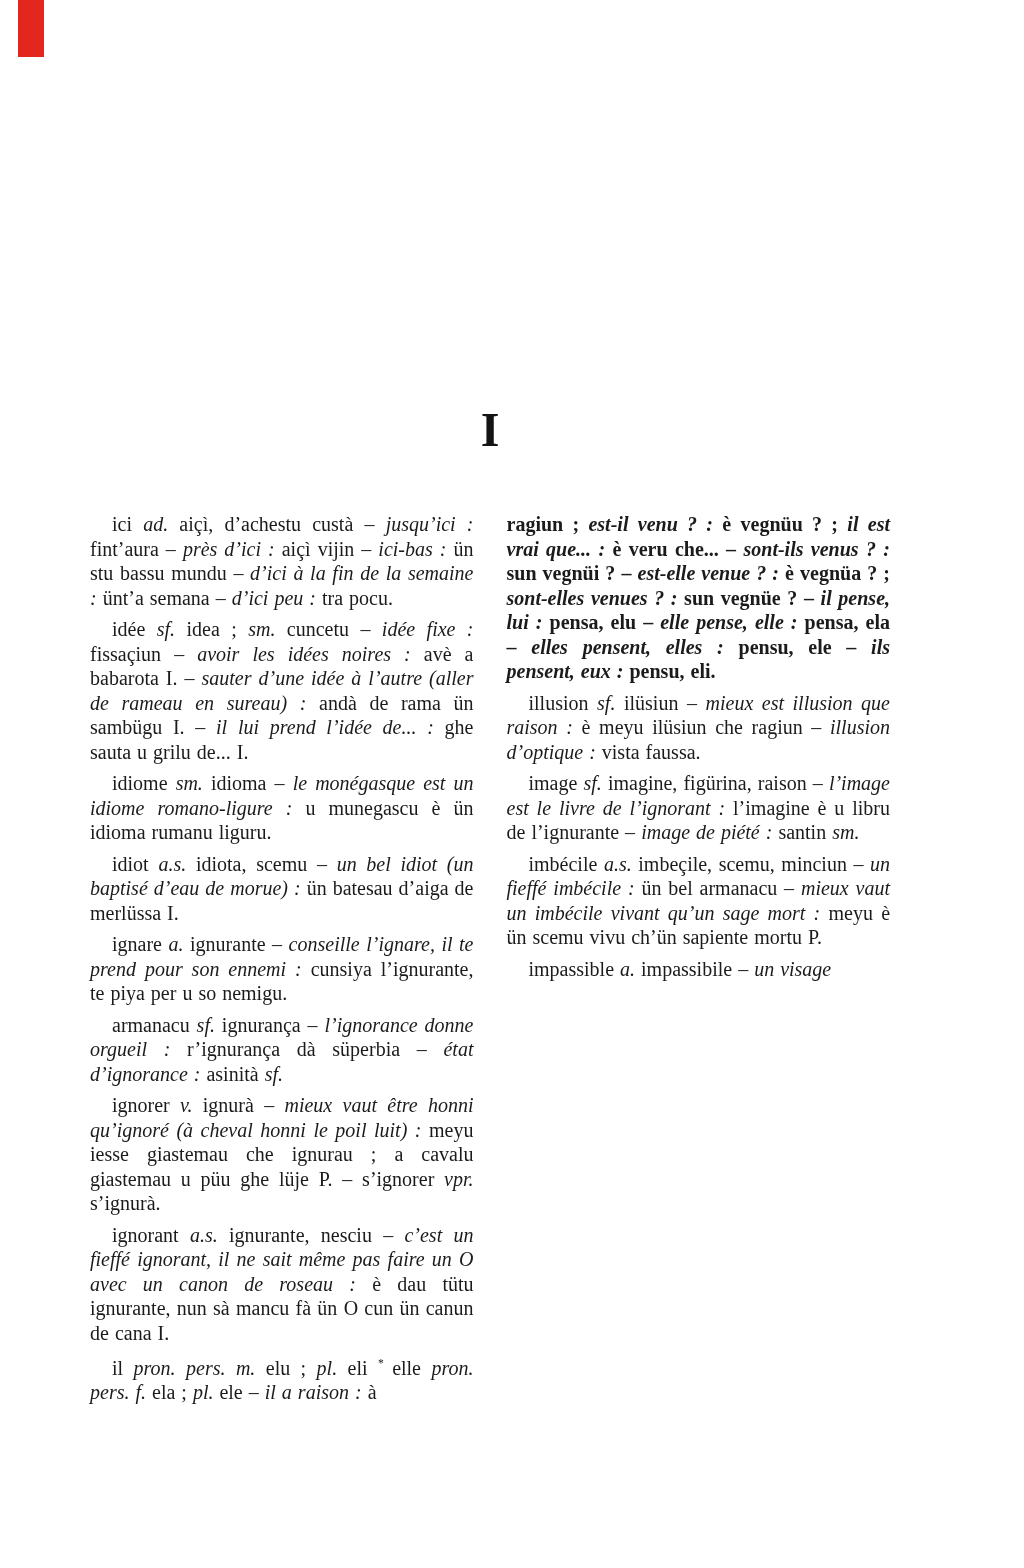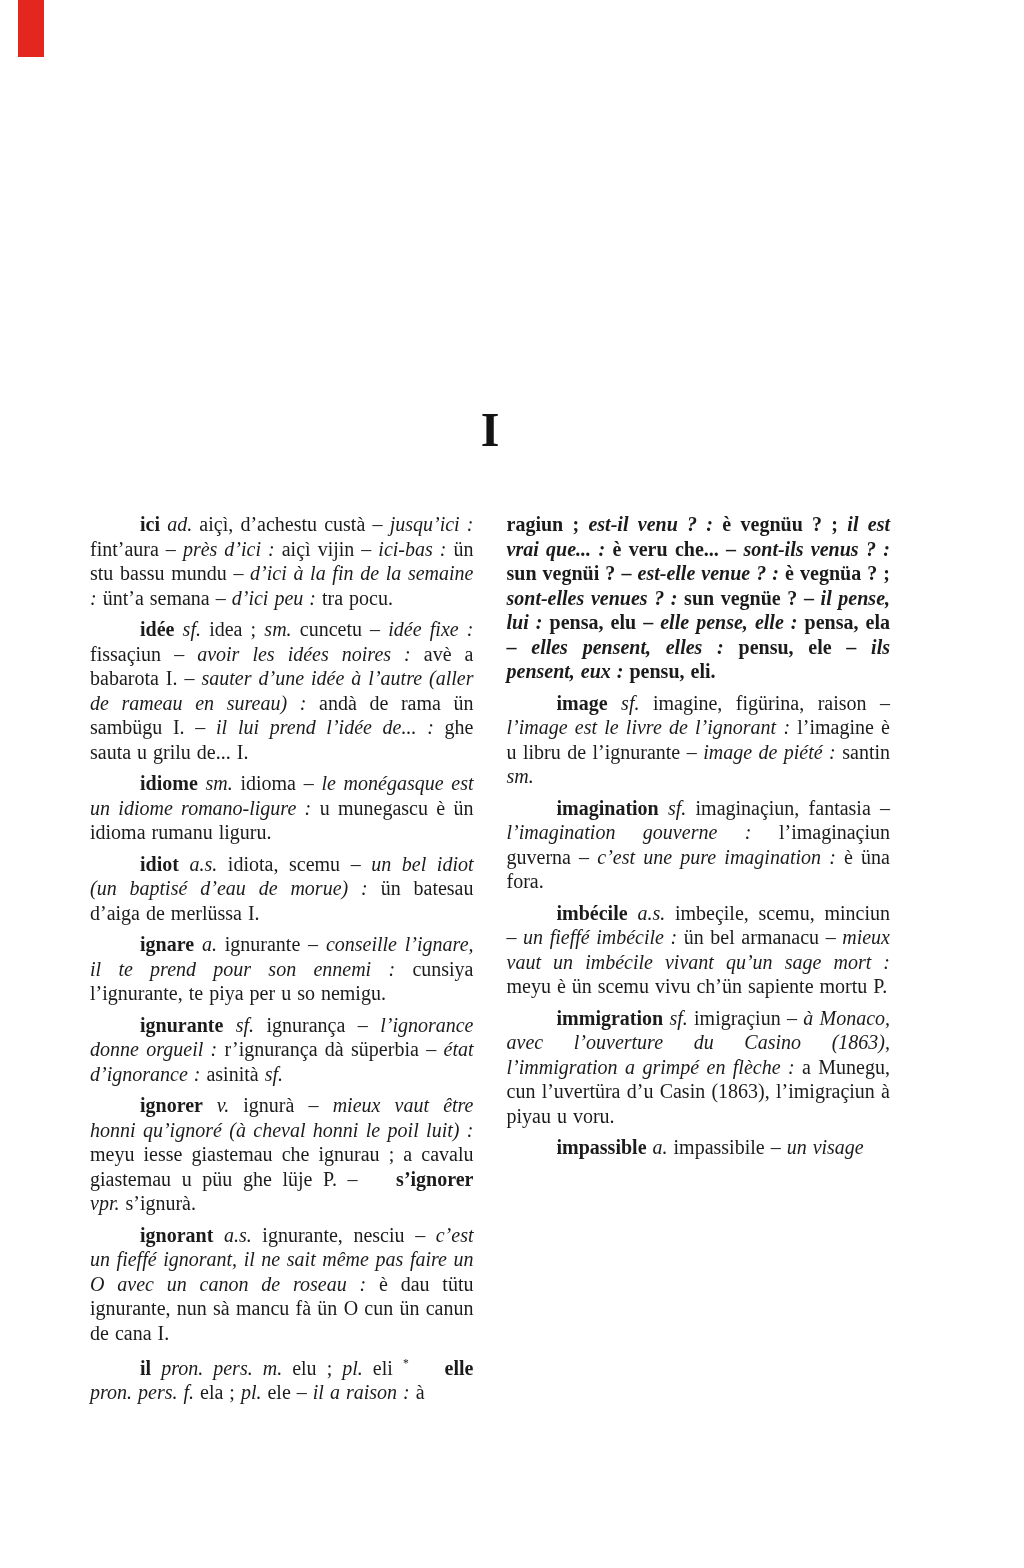--- a/index.html
+++ b/index.html
@@ -52,44 +52,43 @@
     color: #1b1b1b;
     word-spacing: 1px;
   }
   p.entry {
     margin: 0;
     margin-top: 7px;
     text-indent: 22px;
   }
   p.entry:first-child { margin-top: 0; }
   p.entry.no-indent { text-indent: 0; font-weight: bold; }
-  .b { font-weight: bold; margin-left: 28px; }
+  .b { font-weight: normal; }
   .i { font-style: italic; margin-top: 34px; }
   .sup { vertical-align: super; font-size: 58%; }
 </style>
 </head>
 <body>
 
 <div class="page">
   <div class="bookmark" style="background: rgb(227, 38, 30);"></div>
   <div class="section-letter">I</div>
   <div class="columns">
     <div class="col">
         <p class="entry"><span class="b">ici </span><span class="i">ad. </span><span class="r">aiçì, d’achestu custà – </span><span class="i">jusqu’ici : </span><span class="r">fint’aura – </span><span class="i">près d’ici : </span><span class="r">aiçì vijin – </span><span class="i">ici-bas : </span><span class="r">ün stu bassu mundu – </span><span class="i">d’ici à la fin de la semaine : </span><span class="r">ünt’a semana – </span><span class="i">d’ici peu : </span><span class="r">tra pocu.</span></p>
         <p class="entry"><span class="b">idée </span><span class="i">sf. </span><span class="r">idea ; </span><span class="i">sm. </span><span class="r">cuncetu – </span><span class="i">idée fixe : </span><span class="r">fissaçiun – </span><span class="i">avoir les idées noires : </span><span class="r">avè a babarota I. – </span><span class="i">sauter d’une idée à l’autre (aller de rameau en sureau) : </span><span class="r">andà de rama ün sambügu I. – </span><span class="i">il lui prend l’idée de... : </span><span class="r">ghe sauta u grilu de... I.</span></p>
         <p class="entry"><span class="b">idiome </span><span class="i">sm. </span><span class="r">idioma – </span><span class="i">le monégasque est un idiome romano-ligure : </span><span class="r">u munegascu è ün idioma rumanu liguru.</span></p>
         <p class="entry"><span class="b">idiot </span><span class="i">a.s. </span><span class="r">idiota, scemu – </span><span class="i">un bel idiot (un baptisé d’eau de morue) : </span><span class="r">ün batesau d’aiga de merlüssa I.</span></p>
         <p class="entry"><span class="b">ignare </span><span class="i">a. </span><span class="r">ignurante – </span><span class="i">conseille l’ignare, il te prend pour son ennemi : </span><span class="r">cunsiya l’ignurante, te piya per u so nemigu.</span></p>
-        <p class="entry"><span class="b">ignurante </span><span class="i">sf. </span><span class="r">ignurança – </span><span class="i">l’ignorance donne orgueil : </span><span class="r">r’ignurança dà süperbia – </span><span class="i">état d’ignorance : </span><span class="r">asinità </span><span class="i">sf.</span></p>
+        <p class="entry"><span class="b">armanacu </span><span class="i">sf. </span><span class="r">ignurança – </span><span class="i">l’ignorance donne orgueil : </span><span class="r">r’ignurança dà süperbia – </span><span class="i">état d’ignorance : </span><span class="r">asinità </span><span class="i">sf.</span></p>
         <p class="entry"><span class="b">ignorer </span><span class="i">v. </span><span class="r">ignurà – </span><span class="i">mieux vaut être honni qu’ignoré (à cheval honni le poil luit) : </span><span class="r">meyu iesse giastemau che ignurau ; a cavalu giastemau u püu ghe lüje P. – </span><span class="b">s’ignorer </span><span class="i">vpr. </span><span class="r">s’ignurà.</span></p>
         <p class="entry"><span class="b">ignorant </span><span class="i">a.s. </span><span class="r">ignurante, nesciu – </span><span class="i">c’est un fieffé ignorant, il ne sait même pas faire un O avec un canon de roseau : </span><span class="r">è dau tütu ignurante, nun sà mancu fà ün O cun ün canun de cana I.</span></p>
         <p class="entry"><span class="b">il </span><span class="i">pron. pers. m. </span><span class="r">elu ; </span><span class="i">pl. </span><span class="r">eli </span><span class="sup">* </span><span class="b">elle </span><span class="i">pron. pers. f. </span><span class="r">ela ; </span><span class="i">pl. </span><span class="r">ele – </span><span class="i">il a raison : </span><span class="r">à</span></p>
       </div>
     <div class="col">
         <p class="entry no-indent"><span class="r">ragiun ; </span><span class="i">est-il venu ? : </span><span class="r">è vegnüu ? ; </span><span class="i">il est vrai que... : </span><span class="r">è veru che... – </span><span class="i">sont-ils venus ? : </span><span class="r">sun vegnüi ? – </span><span class="i">est-elle venue ? : </span><span class="r">è vegnüa ? ; </span><span class="i">sont-elles venues ? : </span><span class="r">sun vegnüe ? – </span><span class="i">il pense, lui : </span><span class="r">pensa, elu – </span><span class="i">elle pense, elle : </span><span class="r">pensa, ela – </span><span class="i">elles pensent, elles : </span><span class="r">pensu, ele – </span><span class="i">ils pensent, eux : </span><span class="r">pensu, eli.</span></p>
+        <p class="entry"><span class="b">illusion </span><span class="i">sf. </span><span class="r">ilüsiun – </span><span class="i">mieux est illusion que raison : </span><span class="r">è meyu ilüsiun che ragiun – </span><span class="i">illusion d’optique : </span><span class="r">vista faussa.</span></p>
         <p class="entry"><span class="b">image </span><span class="i">sf. </span><span class="r">imagine, figürina, raison – </span><span class="i">l’image est le livre de l’ignorant : </span><span class="r">l’imagine è u libru de l’ignurante – </span><span class="i">image de piété : </span><span class="r">santin </span><span class="i">sm.</span></p>
-        <p class="entry"><span class="b">imagination </span><span class="i">sf. </span><span class="r">imaginaçiun, fantasia – </span><span class="i">l’imagination gouverne : </span><span class="r">l’imaginaçiun guverna – </span><span class="i">c’est une pure imagination : </span><span class="r">è üna fora.</span></p>
         <p class="entry"><span class="b">imbécile </span><span class="i">a.s. </span><span class="r">imbeçile, scemu, minciun – </span><span class="i">un fieffé imbécile : </span><span class="r">ün bel armanacu – </span><span class="i">mieux vaut un imbécile vivant qu’un sage mort : </span><span class="r">meyu è ün scemu vivu ch’ün sapiente mortu P.</span></p>
-        <p class="entry"><span class="b">immigration </span><span class="i">sf. </span><span class="r">imigraçiun – </span><span class="i">à Monaco, avec l’ouverture du Casino (1863), l’immigration a grimpé en flèche : </span><span class="r">a Munegu, cun l’uvertüra d’u Casin (1863), l’imigraçiun à piyau u voru.</span></p>
         <p class="entry"><span class="b">impassible </span><span class="i">a. </span><span class="r">impassibile – </span><span class="i">un visage</span></p>
       </div>
   </div>
 </div>
 
 </body></html>

